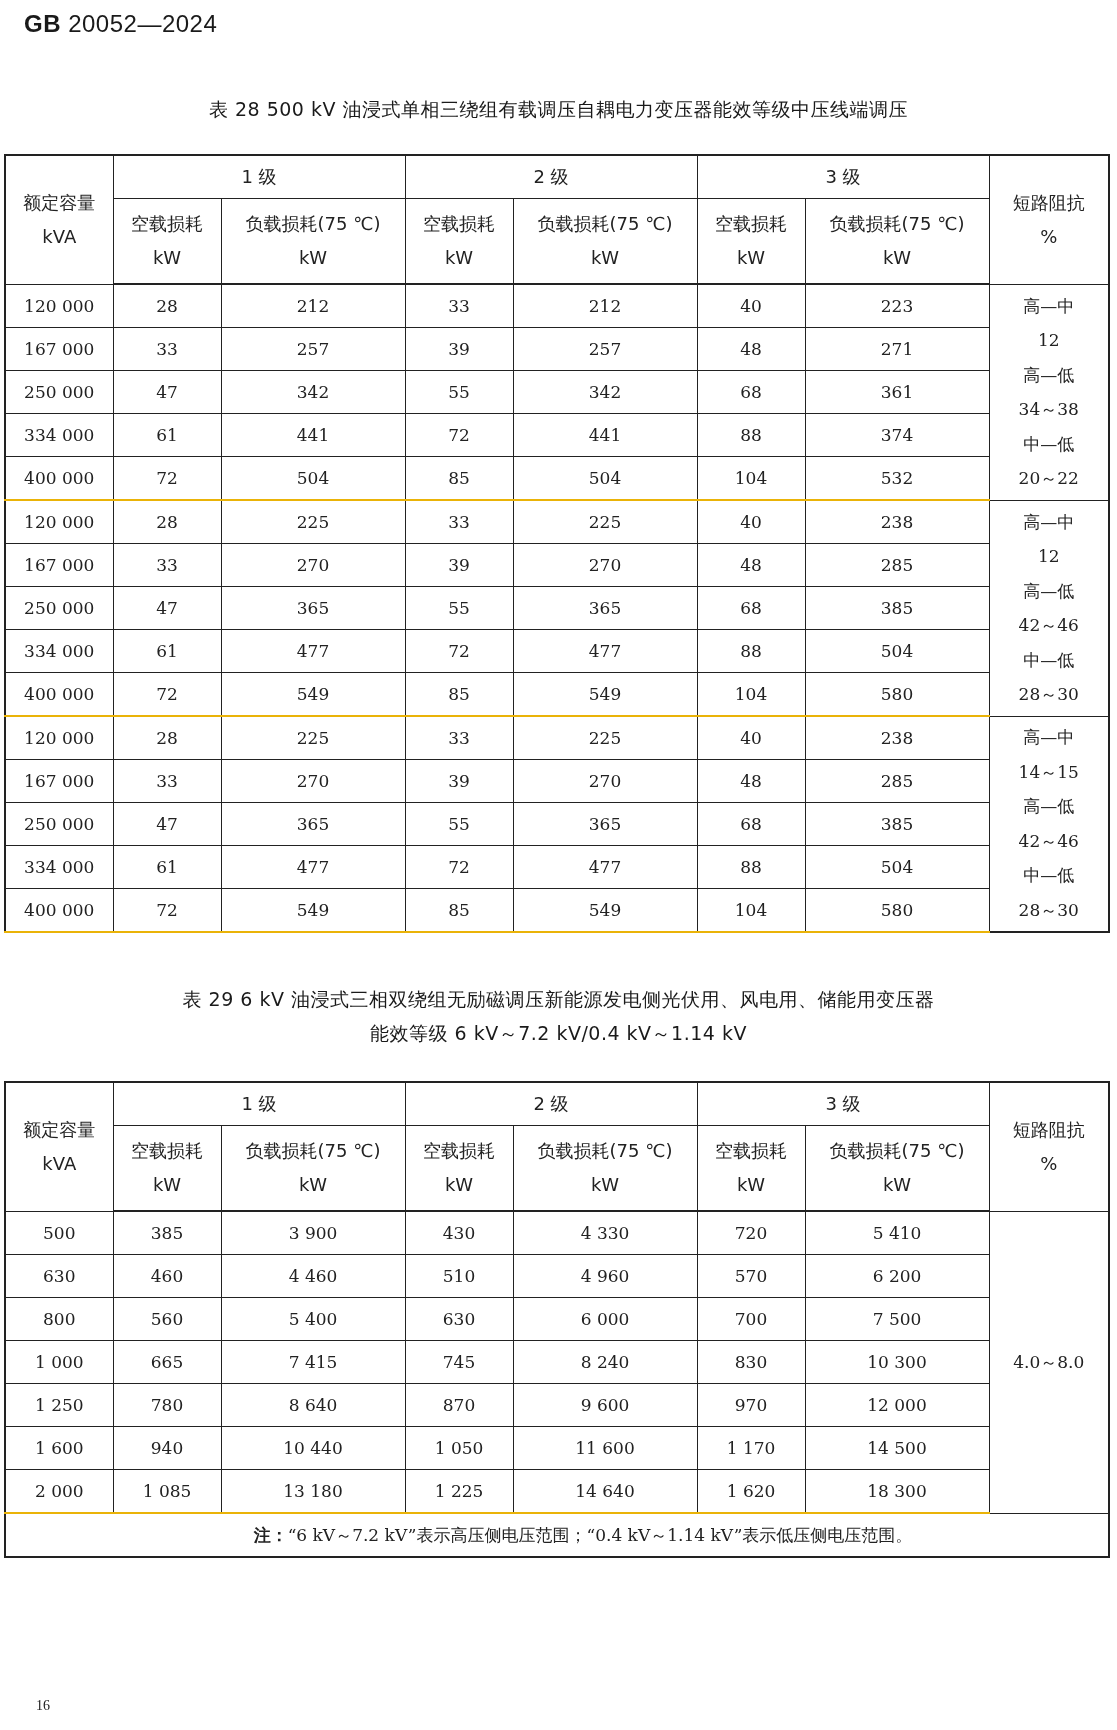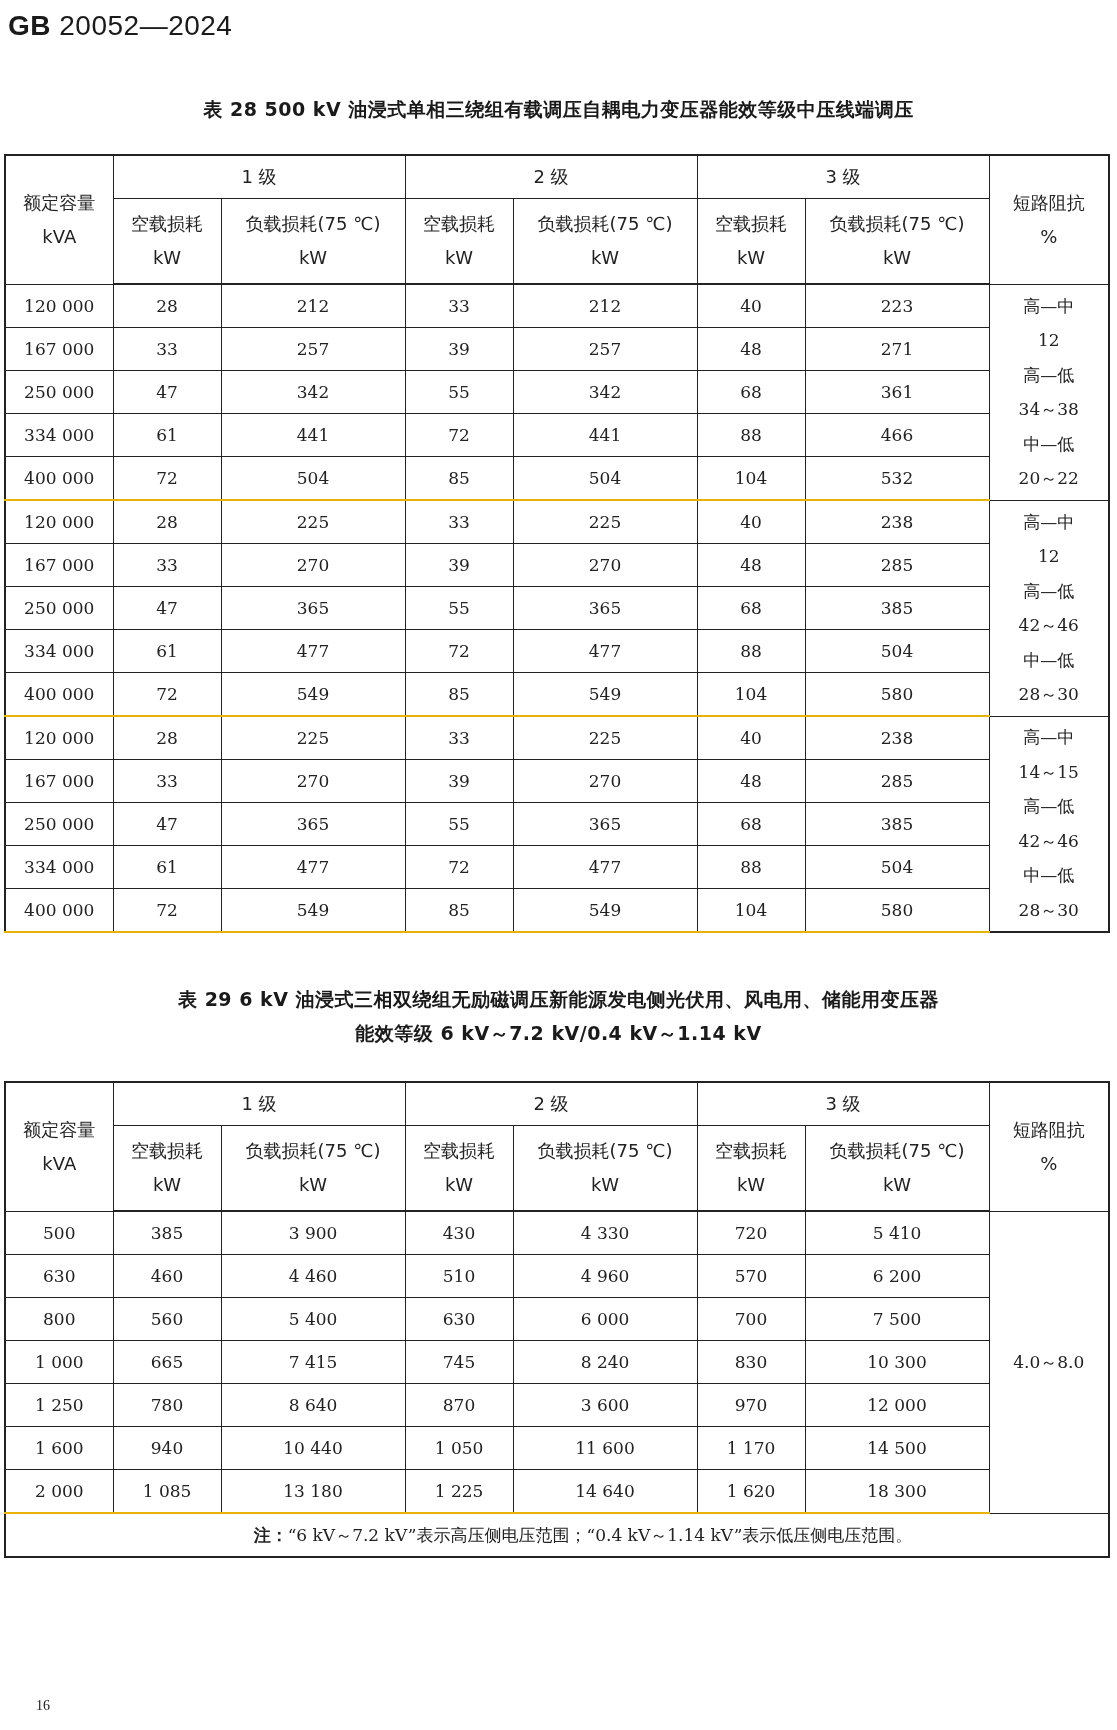--- a/index.html
+++ b/index.html
@@ -2,29 +2,29 @@
 <html><head>
   <meta charset="utf-8">
   <style>
     html, body { margin: 0; padding: 0; background: #ffffff; }
     body {
       width: 1117px; height: 1730px; position: relative; overflow: hidden;
       color: #1a1a1a;
       font-family: "Liberation Serif", "DejaVu Serif", serif;
     }
     .std-code {
-      position: absolute; left: 8px; top: 10px;
+      position: absolute; left: 24px; top: 10px;
       font-family: "Liberation Sans", "DejaVu Sans", sans-serif;
-      font-size: 28px; font-weight: bold; letter-spacing: 0.5px;
+      font-size: 24px; font-weight: bold; letter-spacing: 0.5px;
     }
     .std-code .num { font-weight: normal; }
     .table-title {
       position: absolute; left: 0; width: 1117px; text-align: center;
       font-family: "DejaVu Sans", "Liberation Sans", sans-serif;
-      font-weight: bold; font-size: 19px; line-height: 34px; letter-spacing: 0.5px;
+      font-weight: normal; font-size: 19px; line-height: 34px; letter-spacing: 0.5px;
     }
     table.spec {
       position: absolute; left: 4px;
       border-collapse: collapse; table-layout: fixed;
       width: 1104px;
       border: 2px solid #222;
     }
     table.spec td, table.spec th {
       border: 1px solid #222; text-align: center; vertical-align: middle;
       padding: 0; font-weight: normal;
@@ -143,21 +143,21 @@
         <td>68</td>
         <td>361</td>
       </tr>
       <tr class="body-row">
         <td>334 000</td>
         <td>61</td>
         <td>441</td>
         <td>72</td>
         <td>441</td>
         <td>88</td>
-        <td>466</td>
+        <td>374</td>
       </tr>
       <tr class="body-row group-end">
         <td>400 000</td>
         <td>72</td>
         <td>504</td>
         <td>85</td>
         <td>504</td>
         <td>104</td>
         <td>532</td>
       </tr>
@@ -361,21 +361,21 @@
         <td>745</td>
         <td>8 240</td>
         <td>830</td>
         <td>10 300</td>
       </tr>
       <tr class="body-row">
         <td>1 250</td>
         <td>780</td>
         <td>8 640</td>
         <td>870</td>
-        <td>3 600</td>
+        <td>9 600</td>
         <td>970</td>
         <td>12 000</td>
       </tr>
       <tr class="body-row">
         <td>1 600</td>
         <td>940</td>
         <td>10 440</td>
         <td>1 050</td>
         <td>11 600</td>
         <td>1 170</td>

